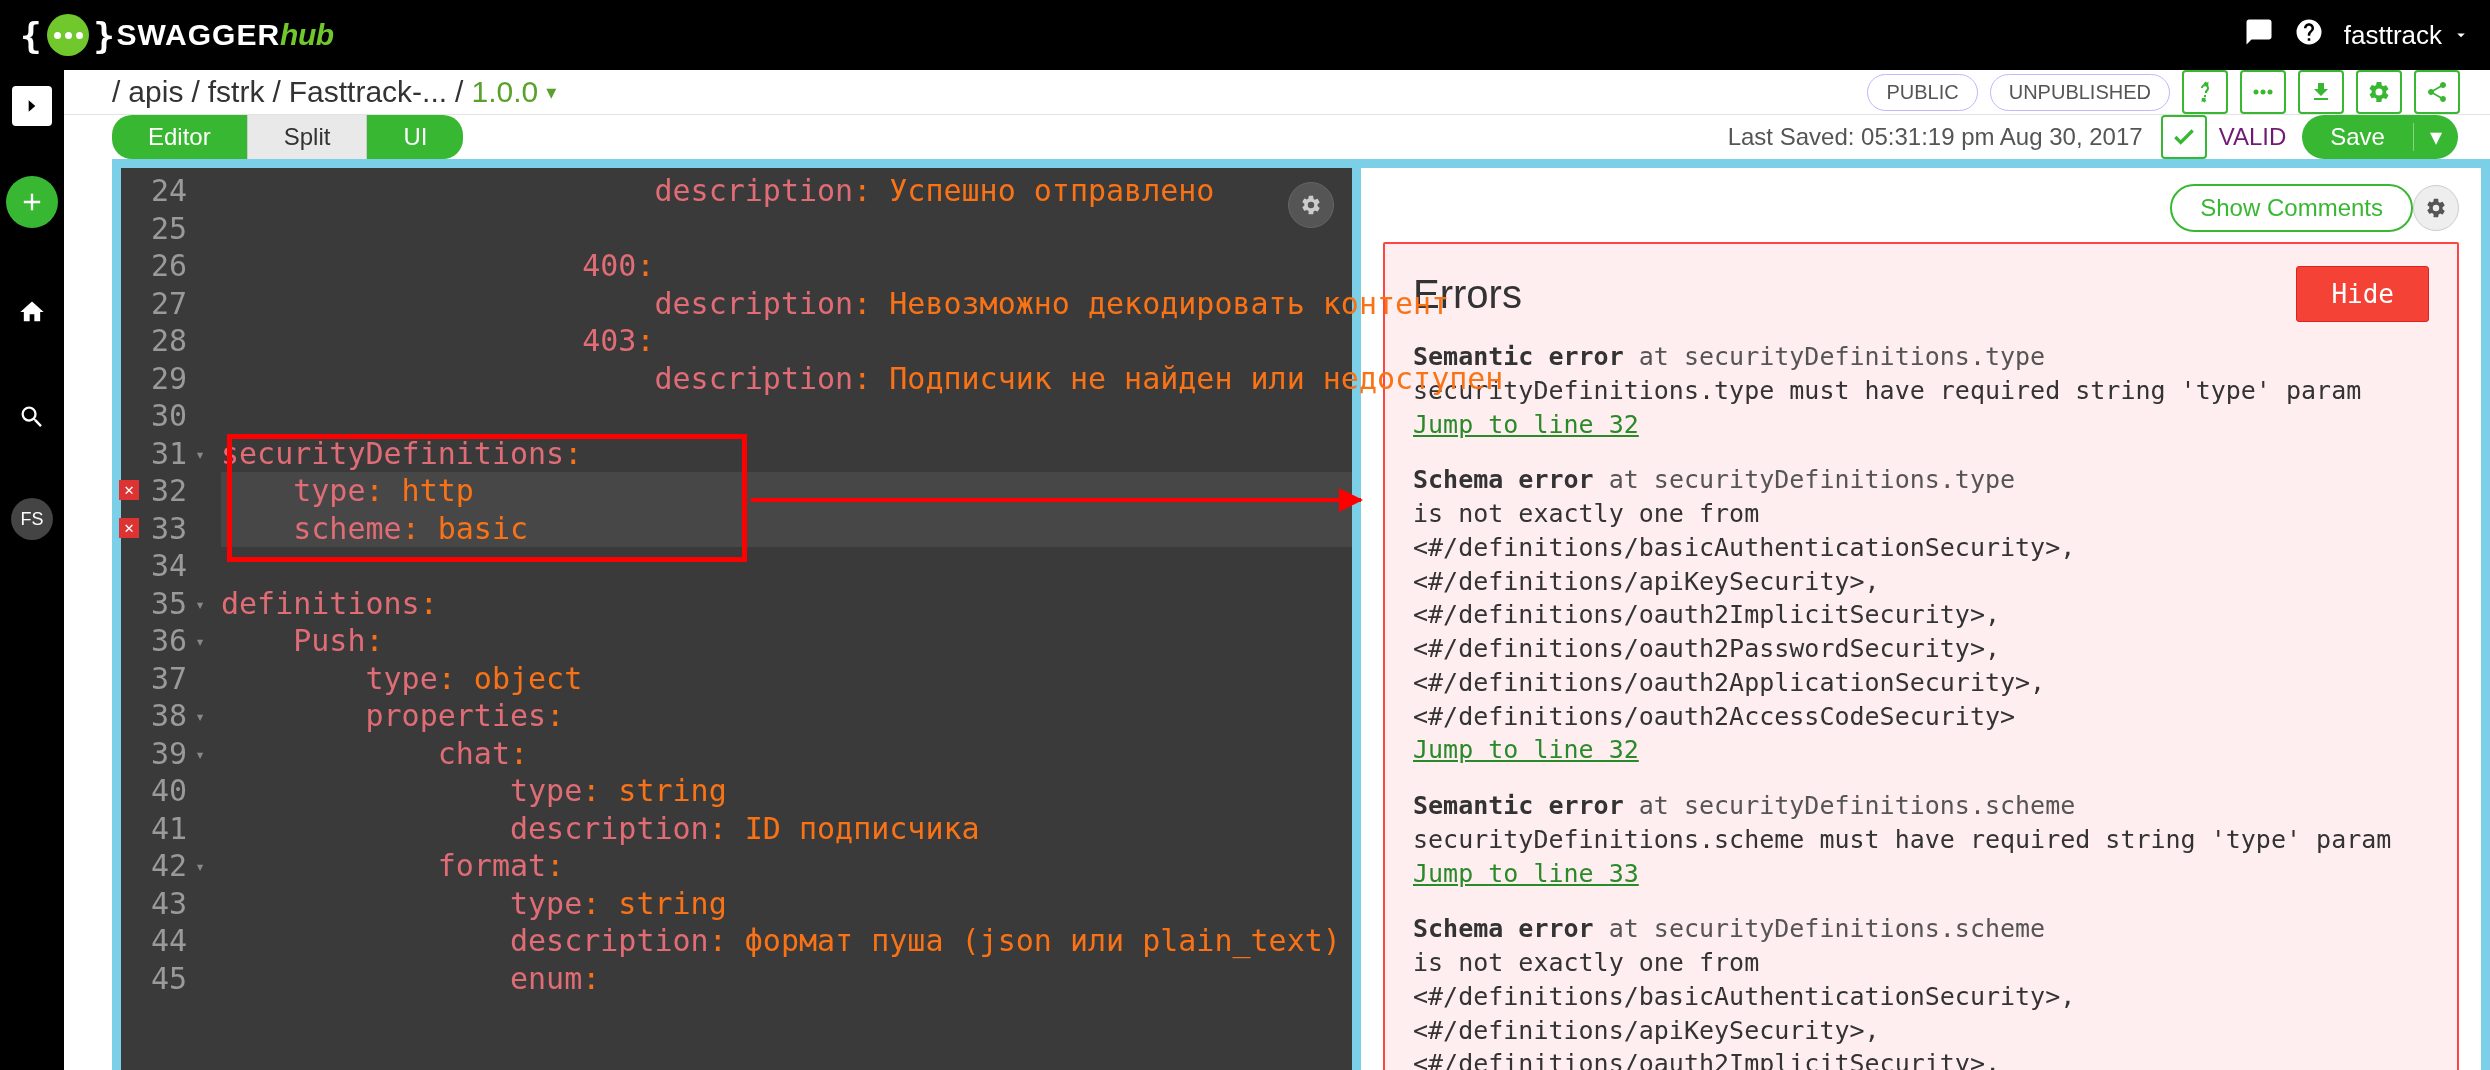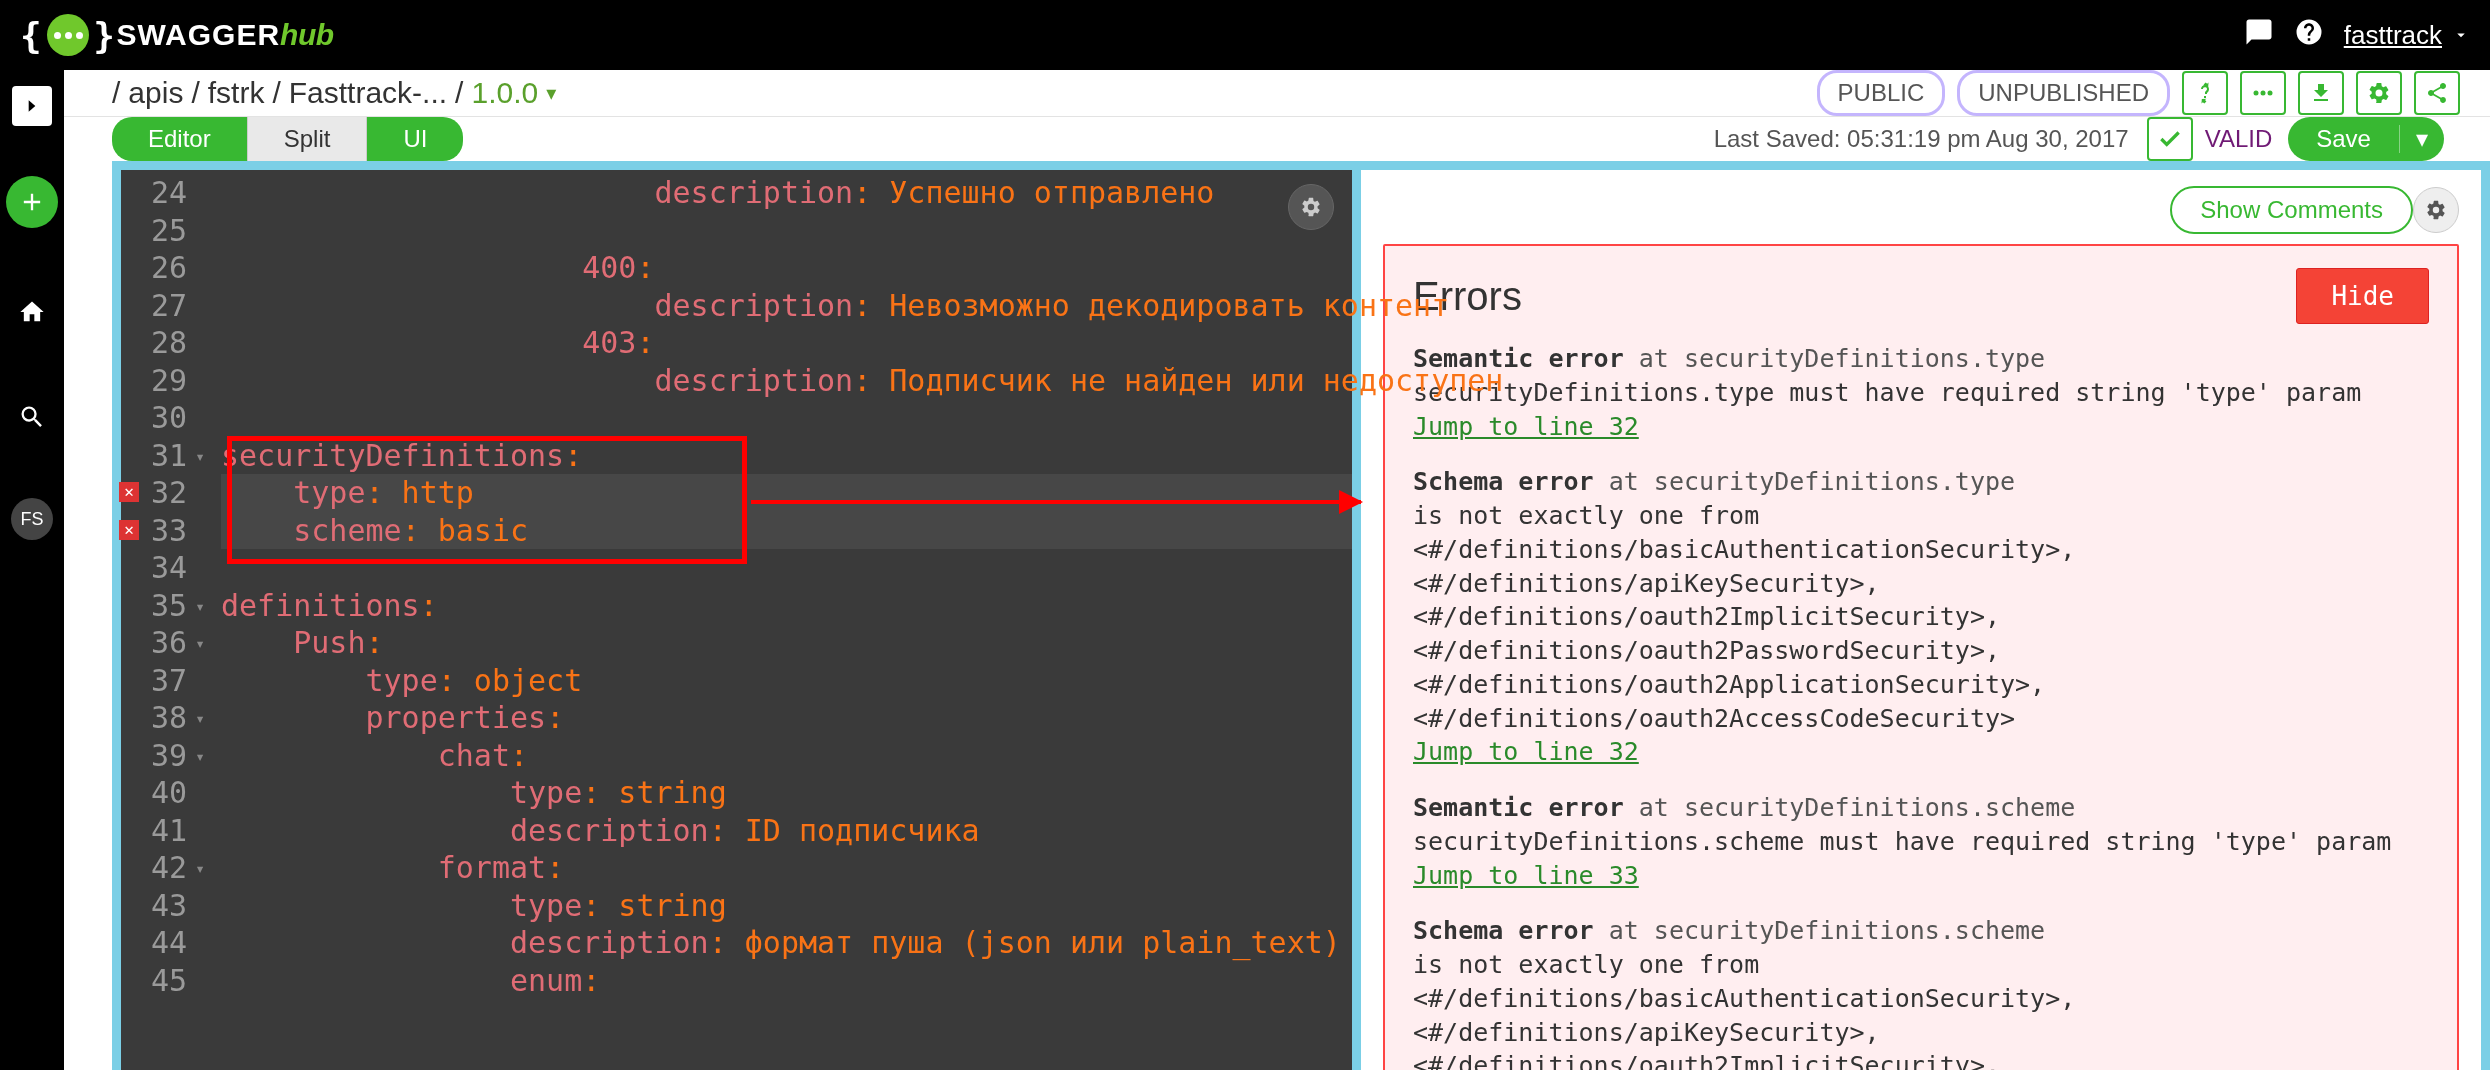--- a/index.html
+++ b/index.html
@@ -8,21 +8,21 @@
 
 .topbar { height: 70px; background: #000; display: flex; align-items: center; padding: 0 20px; color: #fff; }
 .logo { display: flex; align-items: center; font-weight: bold; font-size: 30px; letter-spacing: -0.5px; }
 .logo .brace { color: #fff; font-family: monospace; font-size: 36px; margin-right: 2px; }
 .logo .dot { width: 42px; height: 42px; background: #70c82c; border-radius: 50%; display: inline-flex; align-items: center; justify-content: center; margin: 0 4px; }
 .logo .dot-inner { display:flex; gap:4px; }
 .logo .dot-inner span { width:7px; height:7px; background:#fff; border-radius:50%; }
 .logo .swagger { color: #fff; letter-spacing: 1px; }
 .logo .hub { color: #70c82c; font-style: italic; font-weight: 600; }
 .topbar-spacer { flex: 1; }
-.topbar-right { display: flex; align-items: center; gap: 20px; font-size: 26px; text-decoration: underline; }
+.topbar-right { display: flex; align-items: center; gap: 20px; font-size: 26px; }
 .topbar-right .user { display:flex; align-items:center; gap:10px; font-size: 26px; }
 .topbar-icon { cursor: pointer; }
 
 
 .leftrail { position: absolute; left: 0; top: 70px; bottom: 0; width: 64px; background: #000; display: flex; flex-direction: column; align-items: center; padding-top: 16px; gap: 40px; color: #fff; }
 .leftrail .expand-btn { width: 40px; height: 40px; background: #fff; border-radius: 4px; display:flex; align-items:center; justify-content:center; color:#000; font-size: 22px; font-weight:bold; cursor:pointer; }
 .leftrail .add-btn { width: 52px; height: 52px; background: #38b832; border-radius: 50%; display:flex; align-items:center; justify-content:center; color:#fff; font-size:32px; cursor:pointer; margin-top: 10px; }
 .leftrail .rail-icon { font-size: 26px; cursor:pointer; margin-top: 30px; }
 .leftrail .avatar { width: 42px; height: 42px; background: #444; border-radius: 50%; display:flex; align-items:center; justify-content:center; font-size: 18px; margin-top: 20px; }
 
@@ -30,25 +30,25 @@
 .main { position: absolute; left: 64px; top: 70px; right: 0; bottom: 0; display: flex; flex-direction: column; }
 
 
 .crumb-row { height: 60px; display: flex; align-items: center; padding: 0 30px 0 48px; border-bottom: 1px solid #e3e3e3; }
 .crumbs { font-size: 30px; color: #333; display:flex; align-items:center; gap: 8px; }
 .crumbs .sep { color: #333; }
 .crumbs .seg { color: #333; }
 .crumbs .ver { color: #5aa02c; }
 .crumbs .chev { color: #5aa02c; font-size: 20px; }
 .crumb-spacer { flex:1; }
-.pill { border: 3px solid #c4b5fd; color:#555; padding: 6px 18px; border-radius: 20px; font-size: 24px; margin-left: 12px; }
+.pill { border: 1px solid #c4b5fd; color:#555; padding: 6px 18px; border-radius: 20px; font-size: 20px; margin-left: 12px; }
 .sqbtn { width: 46px; height: 44px; border: 2px solid #38b832; color:#38b832; border-radius: 4px; margin-left: 12px; display:flex; align-items:center; justify-content:center; font-size: 22px; cursor:pointer; }
 
 
-.toolbar-row { height: 72px; display:flex; align-items:center; padding: 0 46px 0 48px; }
+.toolbar-row { height: 72px; display:flex; align-items:center; padding: 0 32px 0 48px; }
 .view-toggle { display:flex; border-radius: 20px; overflow:hidden; height: 44px; }
 .view-toggle .seg { padding: 0 36px; display:flex; align-items:center; font-size: 24px; cursor:pointer; }
 .view-toggle .green { background:#38b832; color:#fff; }
 .view-toggle .mid { background:#e9e9e9; color:#333; border-left:1px solid #ccc; border-right:1px solid #ccc; }
 .tool-spacer { flex:1; }
 .last-saved { font-size: 24px; color:#555; margin-right: 18px; }
 .check-btn { width:46px; height:44px; border:2px solid #38b832; border-radius:4px; display:flex; align-items:center; justify-content:center; color:#38b832; font-size:26px; margin-right: 12px; }
 .valid-label { color:#701a75; font-size: 24px; font-weight:500; margin-right: 16px; }
 .save-btn { height: 44px; display:flex; align-items:center; background:#38b832; color:#fff; border-radius: 22px; overflow:hidden; font-size: 24px; }
 .save-btn .lbl { padding: 0 28px; }

